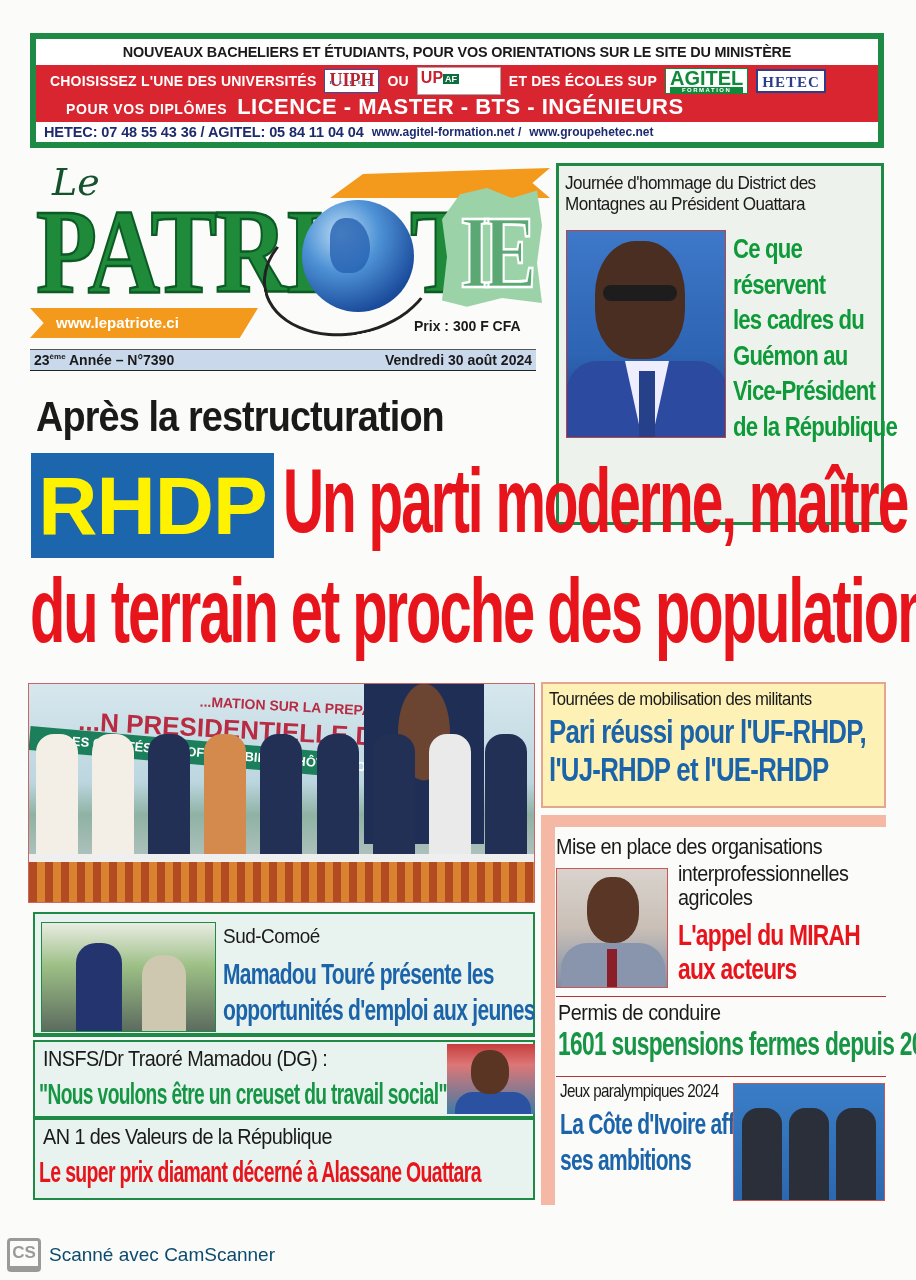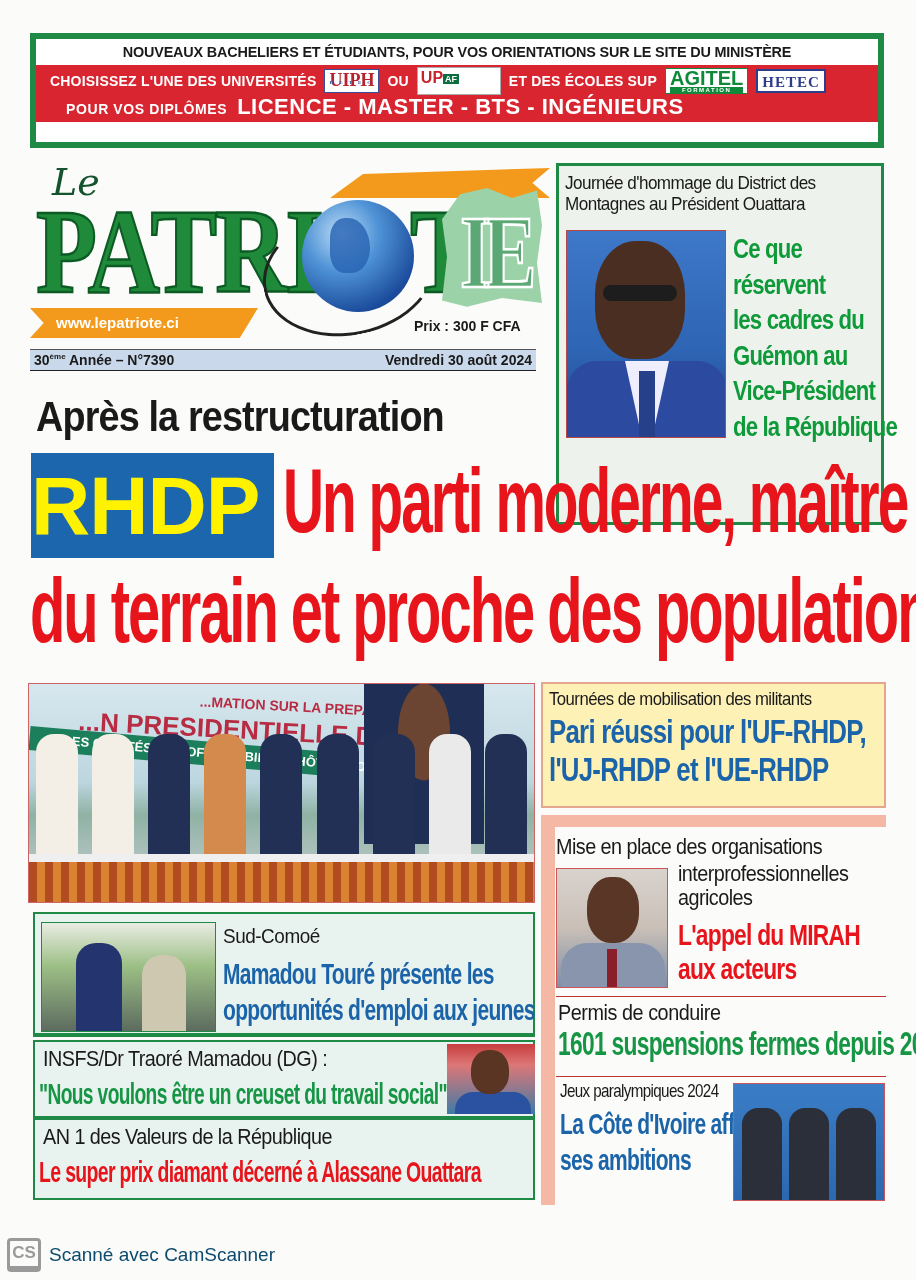--- a/index.html
+++ b/index.html
@@ -77,21 +77,21 @@
   .tr-photo .suit { position: absolute; left: 0; top: 130px; width: 160px; height: 80px; background: #2b4aa0; border-radius: 30px 30px 0 0; }
   .tr-photo .shirt { position: absolute; left: 58px; top: 130px; width: 44px; height: 80px; background: #eef; clip-path: polygon(0 0,100% 0, 60% 100%, 40% 100%); }
   .tr-photo .tie { position: absolute; left: 72px; top: 140px; width: 16px; height: 70px; background: #27408a; }
   .tr-title { position: absolute; left: 174px; top: 66px; width: 150px; font-weight: bold; color: #0f9a3a;
               font-size: 27px; line-height: 35.5px; letter-spacing: -1px; transform: scaleX(0.82); transform-origin: left; white-space: nowrap; }
 
   
   .apres { position: absolute; left: 36px; top: 392px; font-size: 43px; font-weight: bold; color: #1a1a1a;
            letter-spacing: -1px; transform: scaleX(0.88); transform-origin: left; white-space: nowrap; }
   .rhdp { position: absolute; left: 31px; top: 453px; width: 243px; height: 105px; background: #1c66ad;
-          color: #fff200; font-weight: bold; font-size: 82px; line-height: 105px; letter-spacing: -1px; }
+          color: #fff200; font-weight: bold; font-size: 82px; line-height: 105px; text-align: center; letter-spacing: -1px; }
   .lead1 { position: absolute; left: 283px; top: 448px; font-weight: bold; color: #e8141c; font-size: 86px;
            line-height: 100px; letter-spacing: -3px; transform: scaleX(0.66) scaleY(1.05); transform-origin: left top; white-space: nowrap; }
   .lead2 { position: absolute; left: 30px; top: 558px; font-weight: bold; color: #e8141c; font-size: 86px;
            line-height: 100px; letter-spacing: -3px; transform: scaleX(0.673) scaleY(1.05); transform-origin: left top; white-space: nowrap; }
 
   
   .main-photo { position: absolute; left: 28px; top: 683px; width: 507px; height: 220px; border: 1px solid #c66;
                 background: linear-gradient(180deg, #d7e7ee 0%, #bcd6df 45%, #8fb2a4 60%, #cfd2d8 100%); overflow: hidden; }
   .banner-text { position: absolute; left: 50px; top: 8px; color: #b72c43; font-weight: bold; font-size: 26px; line-height: 26px;
                  transform: rotate(3deg); white-space: nowrap; }
@@ -179,36 +179,41 @@
       <span class="logo-up"><span>UP</span><span class="af">AF</span></span>
       <span class="txt">ET DES ÉCOLES SUP</span>
       <span class="logo-agitel"><span>AGITEL</span><small>FORMATION</small></span>
       <span class="logo-hetec">HETEC</span>
     </div>
     <div class="ad-line3">
       <span class="small">POUR VOS DIPLÔMES</span>
       <span class="big">LICENCE - MASTER  -  BTS - INGÉNIEURS</span>
     </div>
   </div>
+  <div class="ad-row4">
+    <span class="ph">HETEC: 07 48 55 43 36 / AGITEL: 05 84 11 04 04</span>
+    <span class="url">www.agitel-formation.net /</span>
+    <span class="url">www.groupehetec.net</span>
+  </div>
 </div>
 
 <div class="mast">
   <div class="orange-top"></div>
   <div class="le">Le</div>
   <div class="patri">PATRI</div>
   <div class="swoosh"></div>
   <div class="globe"></div>
   <div class="T">T</div>
   <div class="ci-map"></div>
   <div class="ie">IE</div>
   <div class="orange-bot"></div>
   <div class="site">www.lepatriote.ci</div>
   <div class="prix">Prix : 300 F CFA</div>
   <div class="dateline">
-    <span><span>30</span><sup>ème</sup> <span>Année – N°7390</span></span>
+    <span><span>23</span><sup>ème</sup> <span>Année – N°7390</span></span>
     <span>Vendredi 30 août 2024</span>
   </div>
 </div>
 
 <div class="tr-box">
   <div class="tr-kicker">Journée d'hommage du District des</div>
   <div class="tr-kicker">Montagnes au Président Ouattara</div>
   <div class="tr-photo">
     <div class="suit"></div>
       <div class="shirt"></div>

